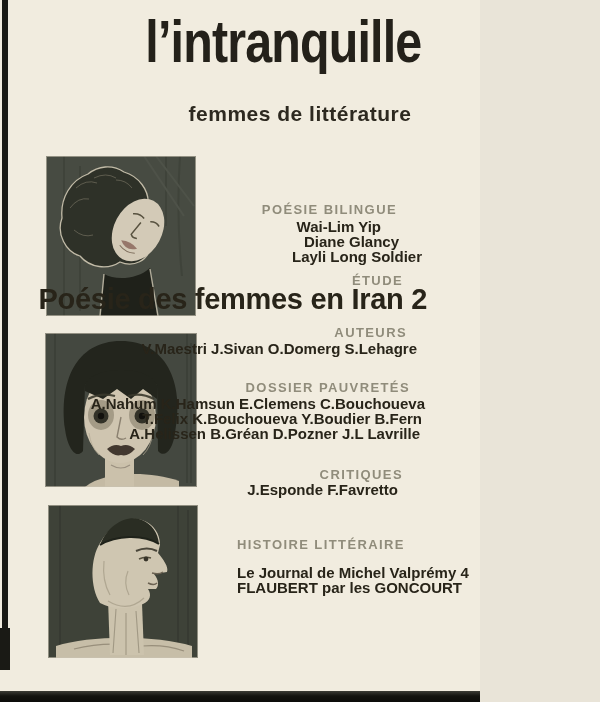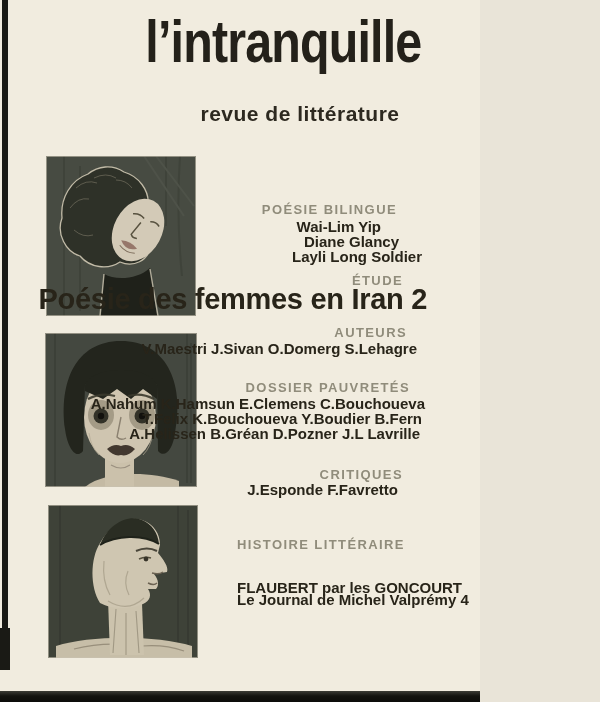--- a/index.html
+++ b/index.html
@@ -33,37 +33,37 @@
   .b1{top:218px;right:99px;} .b2{top:233px;right:81px;} .b3{top:248px;right:58px;}
   .h-etude{top:273px;right:77px;}
   .study{top:283px;right:53px;font-size:29px;letter-spacing:-.3px;}
   .h-auteurs{top:325px;right:73px;}
   .b4{top:340px;right:63px;} .b5{top:355px;right:60px;}
   .h-dossier{top:380px;right:70px;}
   .b6{top:395px;right:55px;} .b7{top:410px;right:58px;} .b8{top:425px;right:60px;}
   .h-critiques{top:467px;right:77px;}
   .b9{top:481px;right:82px;}
   .h-histoire{top:537px;left:237px;text-align:center;}
-  .b10{top:564px;left:237px;margin-top:27px;} .b11{top:579px;left:237px;}
+  .b10{top:564px;left:237px;} .b11{top:579px;left:237px;}
   
   .portrait{position:absolute;display:block;}
   .p1{left:46px;top:156px;} .p2{left:45px;top:333px;} .p3{left:48px;top:505px;}
 </style>
 </head>
 <body>
 
 <div class="cover">
 
   <div class="edge-left"></div>
   <div class="edge-left-low"></div>
   <div class="edge-bottom"></div>
 
   <h1 class="title"><span class="title-inner">l’intranquille</span></h1>
   <div class="issue">n°4</div>
-  <div class="subtitle">revue de littérature</div>
+  <div class="subtitle">femmes de littérature</div>
 
   <svg class="portrait p1" width="150" height="160" viewBox="0 0 150 160" role="img" aria-label="pencil portrait of a person with bushy hair, head tilted">
     <rect width="150" height="160" fill="var(--draw_bg)"></rect>
     <g stroke="#3c4037" stroke-width="2" fill="none" opacity=".7">
       <path d="M18,0 v160 M34,10 v145 M120,0 v70 M134,0 q-4,60 2,120"></path>
       <path d="M98,0 l40,60 M110,0 l38,50" stroke="#52564c"></path>
     </g>
     <path d="M42,18 C25,24 14,42 16,62 C10,78 20,96 34,100 C44,112 62,114 74,106
              C88,112 102,104 104,92 C114,80 112,60 102,50 C104,34 92,20 78,16
              C66,8 52,10 42,18 Z" fill="#2e3128" stroke="#c6bfab" stroke-width="1.3" opacity=".97"></path>

